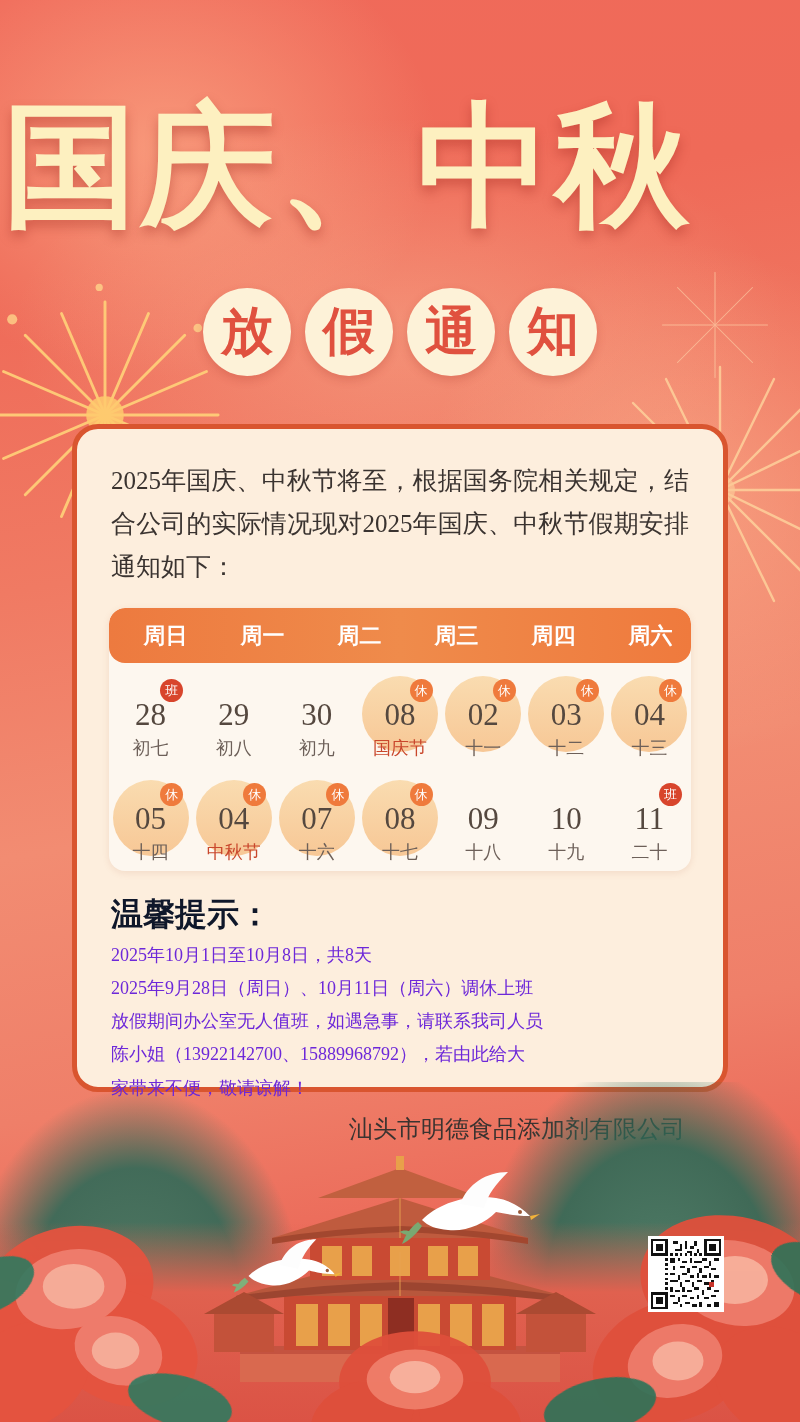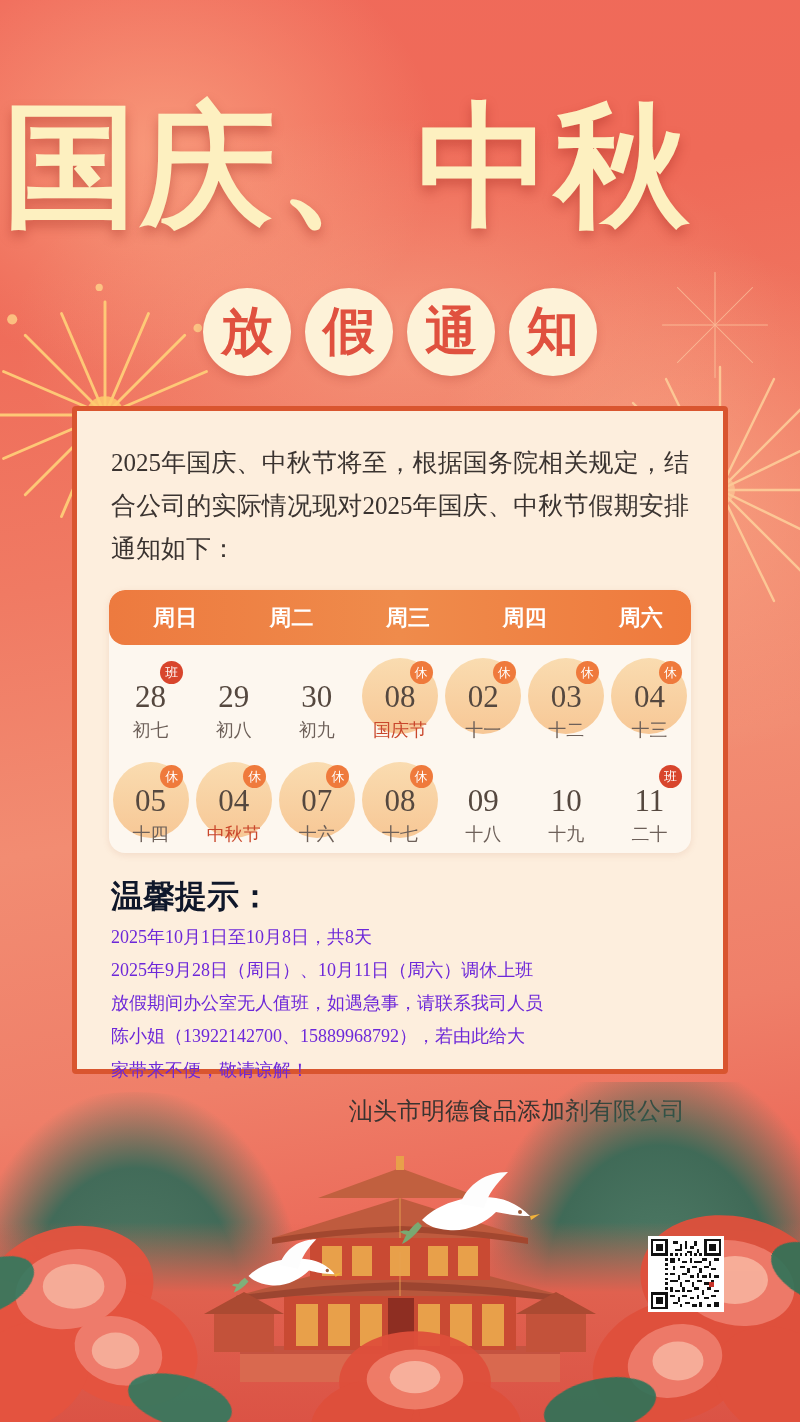--- a/index.html
+++ b/index.html
@@ -92,26 +92,26 @@
     display: flex;
     align-items: center;
     justify-content: center;
     box-shadow: 0 4px 10px rgba(160,40,30,0.22);
   }
 
   
   .card {
     position: absolute;
     left: 72px;
-    top: 406px;
+    top: 424px;
     width: 656px;
     height: 668px;
     background: #fdeedd;
     border: 5px solid #d9552f;
-    border-radius: 4px;
+    border-radius: 26px;
     box-sizing: border-box;
     padding: 26px 28px 18px 28px;
   }
 
   .intro {
     font-family: "Liberation Serif", "DejaVu Serif", serif;
     font-size: 25px;
     line-height: 1.72;
     color: #3a3330;
     text-align: justify;
@@ -376,20 +376,21 @@
     <div class="sub-char">通</div>
     <div class="sub-char">知</div>
   </div>
 
   <div class="card">
     <div class="intro">2025年国庆、中秋节将至，根据国务院相关规定，结合公司的实际情况现对2025年国庆、中秋节假期安排通知如下：</div>
 
     <div class="calendar">
       <div class="cal-head">
         <div>周日</div>
+        <div>周一</div>
         <div>周二</div>
         <div>周三</div>
         <div>周四</div>
         <div>周六</div>
       </div>
       <div class="cal-row" id="cal-row-0">
           <div class="cal-cell">
             <div class="num">28</div>
             <div class="lunar">初七</div>
             <div class="badge badge-work">班</div>

